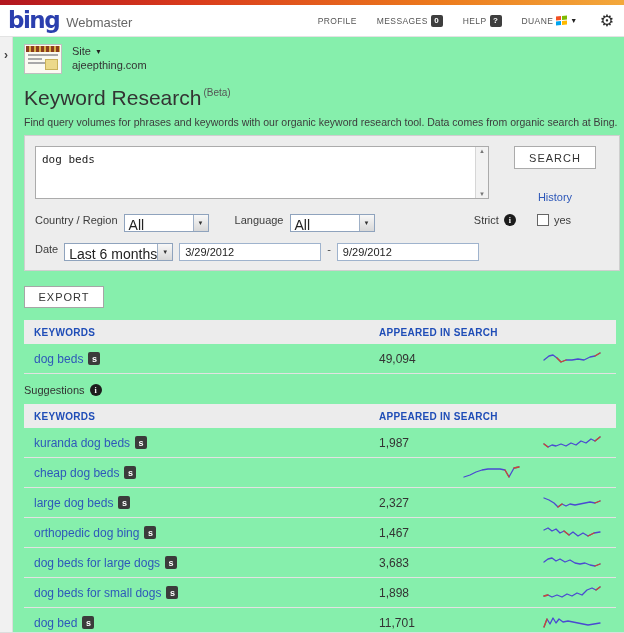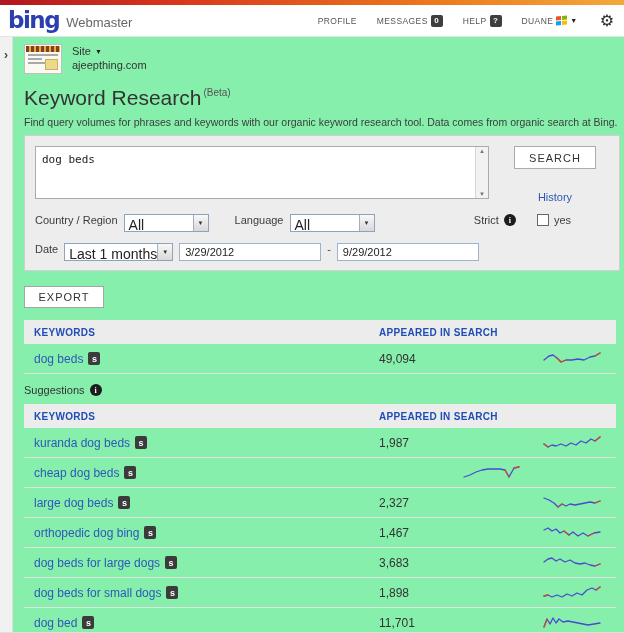--- a/index.html
+++ b/index.html
@@ -179,21 +179,21 @@
             <span>Strict</span>
             <span class="info-dot">i</span>
             <span class="checkbox"></span>
             <span>yes</span>
           </span>
         </div>
 
         <div class="panel-row">
           <span class="ctl-label">Date</span>
           <span class="sel">
-            <span class="sel-val" style="min-width:80px;">Last 1 months</span>
+            <span class="sel-val" style="min-width:80px;">Last 6 months</span>
             <span class="sel-btn">▼</span>
           </span>
           <input class="date-input" style="margin-left: 6px;" value="3/29/2012">
           <span class="date-sep">-</span>
           <input class="date-input" value="9/29/2012" style="">
         </div>
       </div>
 
       <button class="export-btn">EXPORT</button>
 

